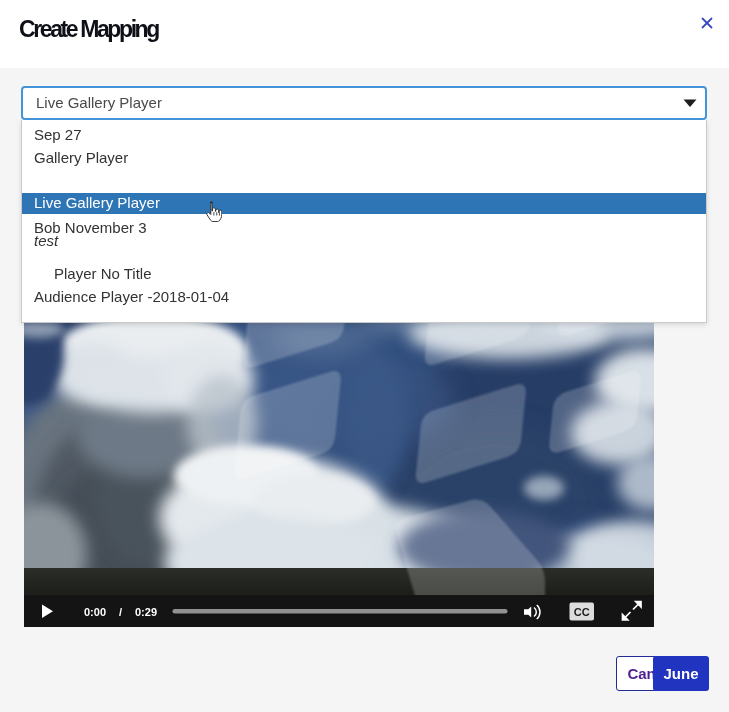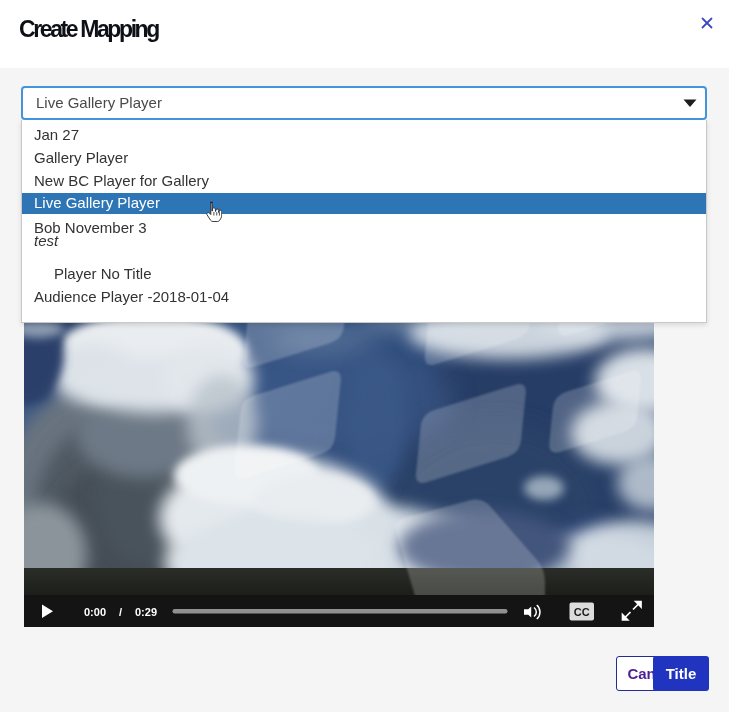--- a/index.html
+++ b/index.html
@@ -139,23 +139,22 @@
   <div class="header"></div>
   <div class="title">Create Mapping</div>
   <svg class="closex" viewBox="0 0 16 16">
     <g stroke="#3d4ac0" stroke-width="1.8" stroke-linecap="round">
       <line x1="3.5" y1="3.5" x2="12.5" y2="12.5"></line>
       <line x1="12.5" y1="3.5" x2="3.5" y2="12.5"></line>
     </g>
   </svg>
 
   <div class="listbox">
-    <div class="row" style="top:3px;">Jan 27</div>
+    <div class="row" style="top:3px;">Sep 27</div>
     <div class="row" style="top:26.2px;">Gallery Player</div>
-    <div class="row" style="top:49.4px;">New BC Player for Gallery</div>
     <div class="row rowsel" style="top:73.2px;height:20.8px;line-height:20.8px;">Live Gallery Player</div>
     <div class="row" style="top:95.8px;">Bob November 3</div>
     <div class="row" style="top:109px;font-style:italic;">test</div>
     <div class="row" style="top:142.2px;padding-left:32px;">Player No Title</div>
     <div class="row" style="top:165.4px;">Audience Player -2018-01-04</div>
   </div>
 
   <div class="selbox">
     <div class="seltext">Live Gallery Player</div>
     <svg style="position:absolute;right:8px;top:10px;" width="14" height="12" viewBox="0 0 14 12">
@@ -166,13 +165,13 @@
   <svg style="position:absolute;left:202px;top:201px;" width="20" height="24" viewBox="0 0 20 24">
     <path d="M8.2 1.3 c1.05 0 1.8.75 1.8 1.8 V10 l.4.04 V8.4 c0-.9.65-1.55 1.5-1.55.9 0 1.5.68 1.5 1.55 v1.9 l.4.05 V9.5 c0-.85.6-1.45 1.45-1.45.82 0 1.42.62 1.42 1.45 v1.9 l.4.05 v-.95 c0-.78.58-1.35 1.35-1.35.78 0 1.35.57 1.35 1.35 V14 c0 1.3-.26 2.3-.82 3.2 l-1.2 2 c-.52.85-1.33 1.3-2.33 1.3 h-4.5 c-.97 0-1.85-.5-2.45-1.42 l-3.35-5.15 c-.48-.73-.4-1.55.25-2.05.62-.48 1.5-.38 2.08.22 l1.35 1.45 V3.1 c0-1.05.75-1.8 1.8-1.8 z" fill="#ffffff" stroke="#1a1a1a" stroke-width="0.85"></path>
     <g stroke="#1a1a1a" stroke-width="0.8">
       <line x1="11.9" y1="11" x2="11.9" y2="14.5"></line>
       <line x1="14.75" y1="11.2" x2="14.75" y2="14.5"></line>
       <line x1="17.4" y1="11.4" x2="17.4" y2="14.5"></line>
     </g>
   </svg>
 
   <div class="btn cancel">Cancel</div>
-  <div class="btn next">Title</div>
+  <div class="btn next">June</div>
 
 </body></html>

